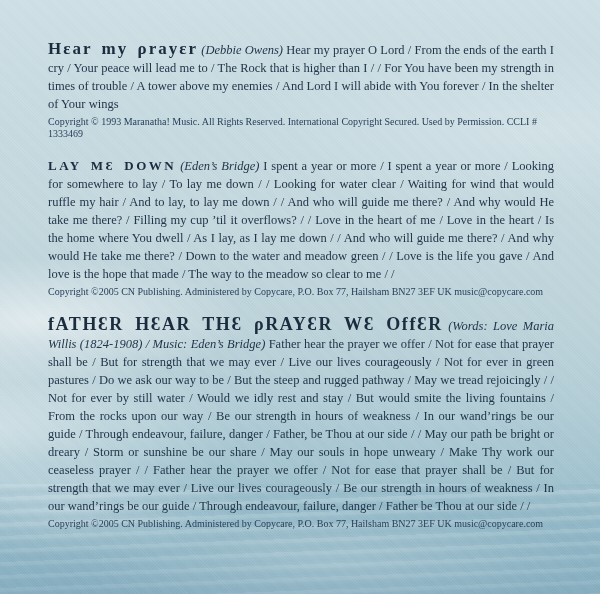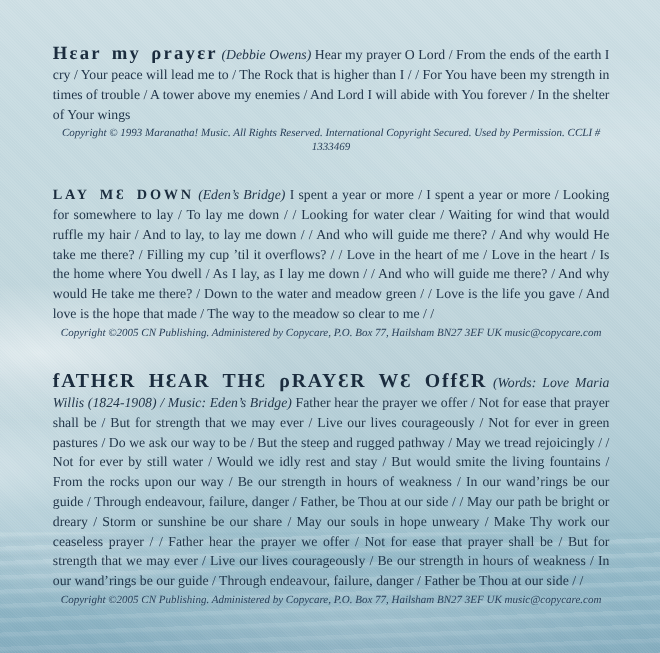--- a/index.html
+++ b/index.html
@@ -43,39 +43,38 @@
         rgba(90,130,150,0.05) 1px, rgba(90,130,150,0.05) 2px);
   }
   .content {
     position: absolute; z-index: 4;
     left: 48px; right: 46px; top: 40px;
     color: #22364a;
     font-size: 12.5px;
     line-height: 18px;
     text-align: justify;
   }
-  .song + .song { margin-top: 28px; }
+  .song + .song { margin-top: 17px; }
   .lyrics { margin: 0; }
   .title {
     font-weight: bold;
     color: #1b2c3e;
     letter-spacing: 2.5px;
     word-spacing: 3px;
   }
   .t1 { font-size: 17px; letter-spacing: 2px; }
   .t2 { font-size: 13px; }
   .t3 { font-size: 18px; letter-spacing: 1.6px; }
   .credit { font-style: italic; }
   .copyright {
     margin: 3px 0 0 0;
     font-size: 10px;
     line-height: 12px;
-    font-style: italic;
     color: #29405a;
-    text-align: center;
+    text-align: left;
   }
 </style>
 </head>
 <body>
 
 <div class="page">
   <div class="bg"></div>
   <div class="clouds"></div>
   <div class="horizon"></div>
   <div class="grain"></div>

